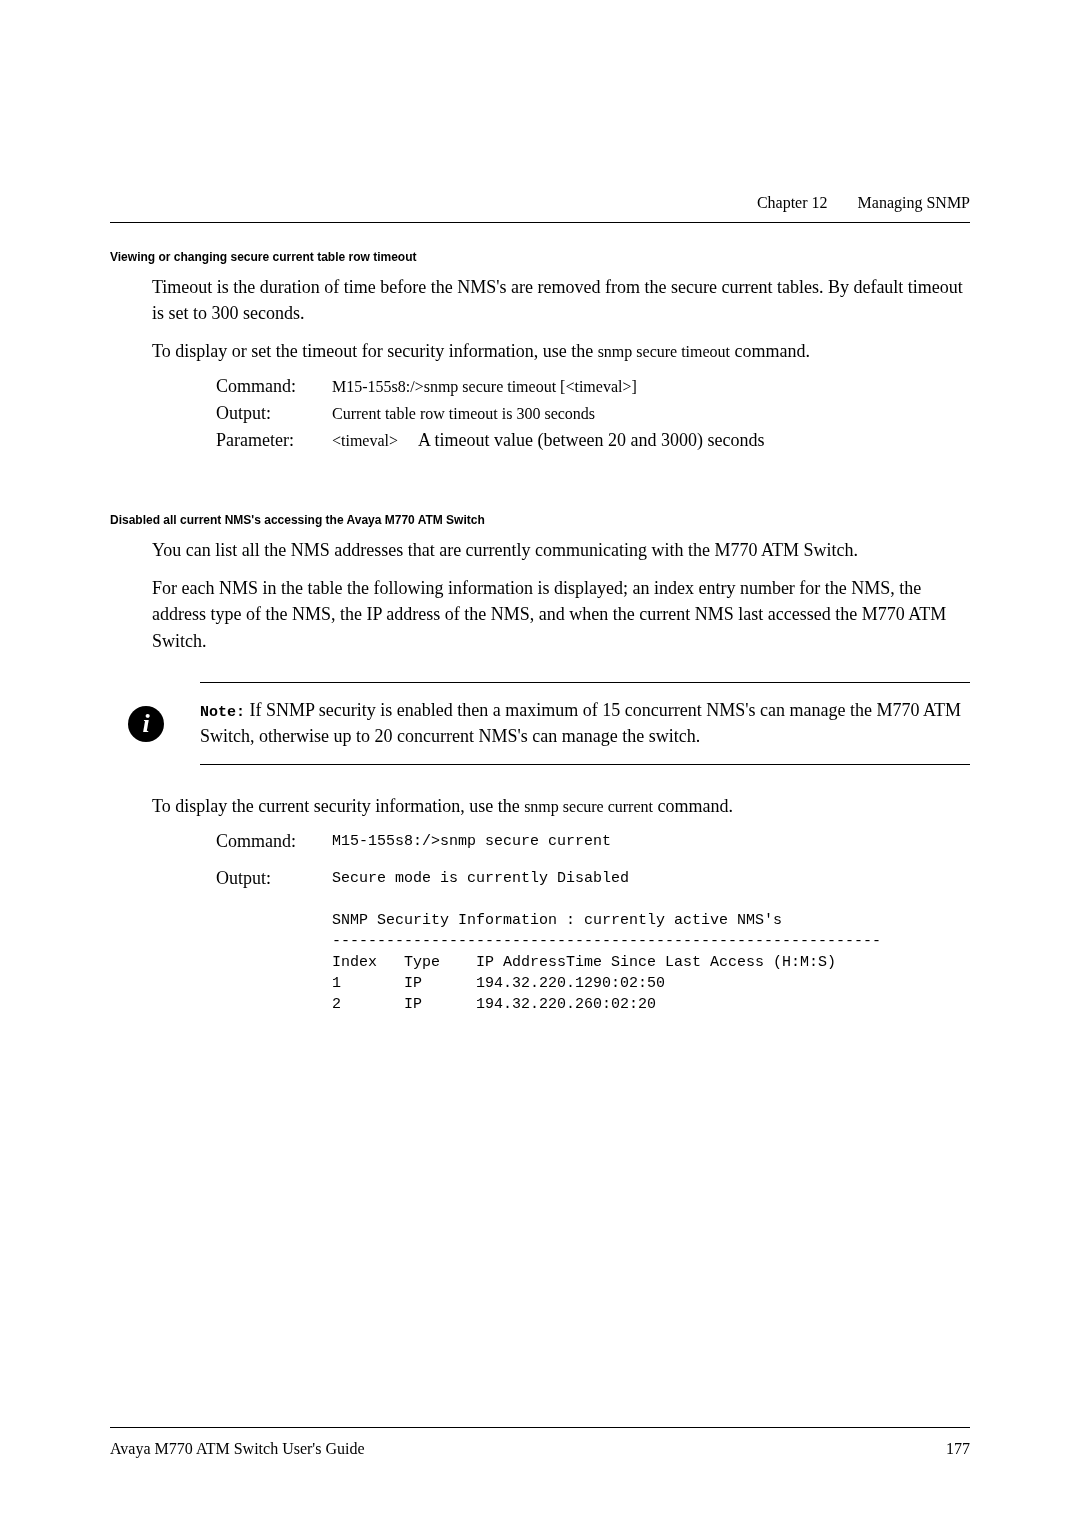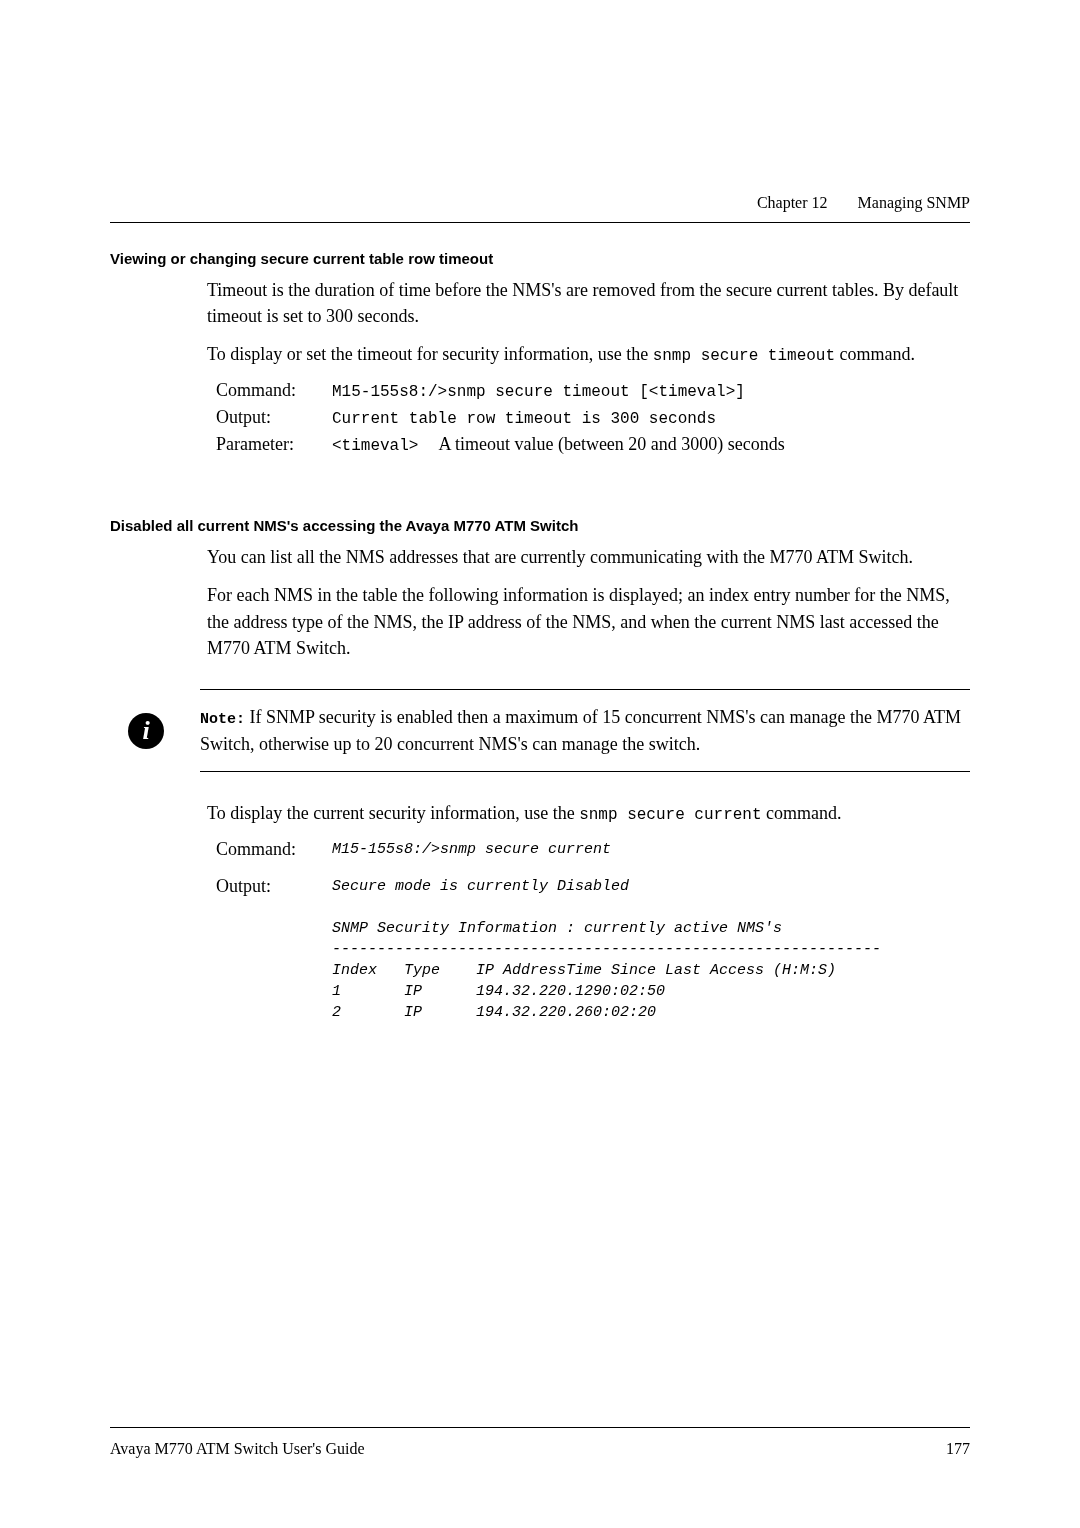--- a/index.html
+++ b/index.html
@@ -31,32 +31,32 @@
       left: 110px;
       right: 110px;
       border-top: 1px solid #000;
     }
     .content {
       margin-top: 60px;
     }
     .section-heading {
       font-family: Arial, Helvetica, sans-serif;
       font-weight: bold;
-      font-size: 15px;
+      font-size: 12px;
       margin-top: 10px;
       margin-bottom: 10px;
     }
     .body-text {
       font-size: 18px;
       line-height: 1.45;
-      margin-left: 97px;
+      margin-left: 42px;
       margin-bottom: 12px;
     }
     .mono {
-      font-family: Liberation Mono, monospace;
+      font-family: Liberation Serif, serif;
       font-size: 16px;
     }
     .cmd-table {
       margin-left: 106px;
       margin-top: 8px;
       margin-bottom: 28px;
     }
     .cmd-row {
       display: flex;
       margin-bottom: 6px;
@@ -132,21 +132,20 @@
     }
     .output-label {
       width: 116px;
       font-size: 18px;
     }
     .output-pre {
       font-family: 'Courier New', Courier, monospace;
       font-size: 15px;
       white-space: pre;
       line-height: 1.4;
-      font-style: italic;
     }
     .footer-rule {
       position: absolute;
       bottom: 100px;
       left: 110px;
       right: 110px;
       border-top: 1px solid #000;
     }
     .footer {
       position: absolute;

